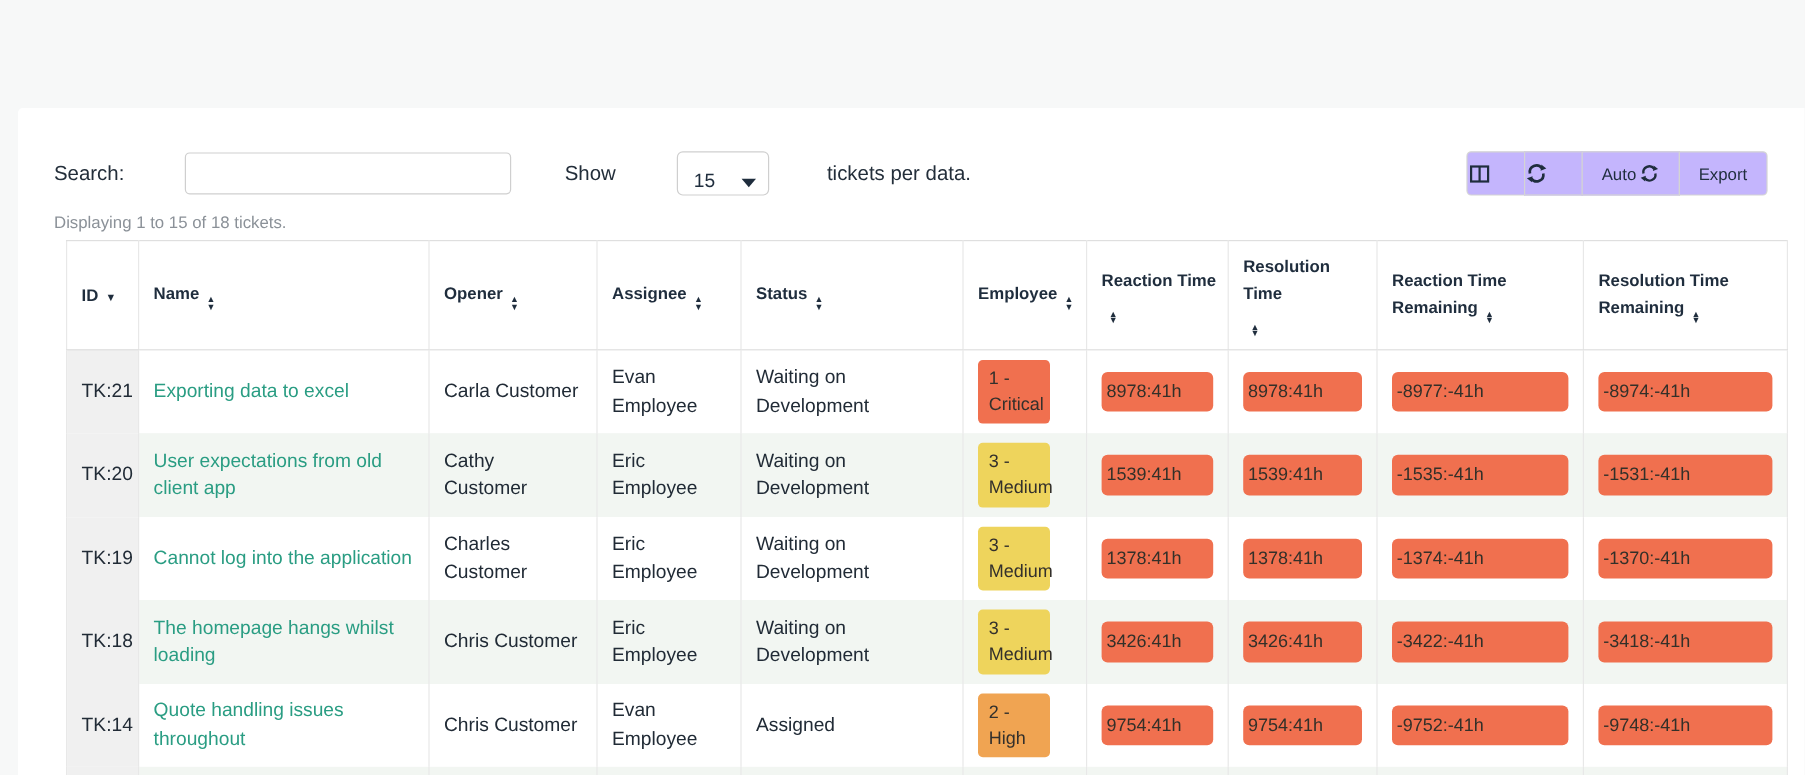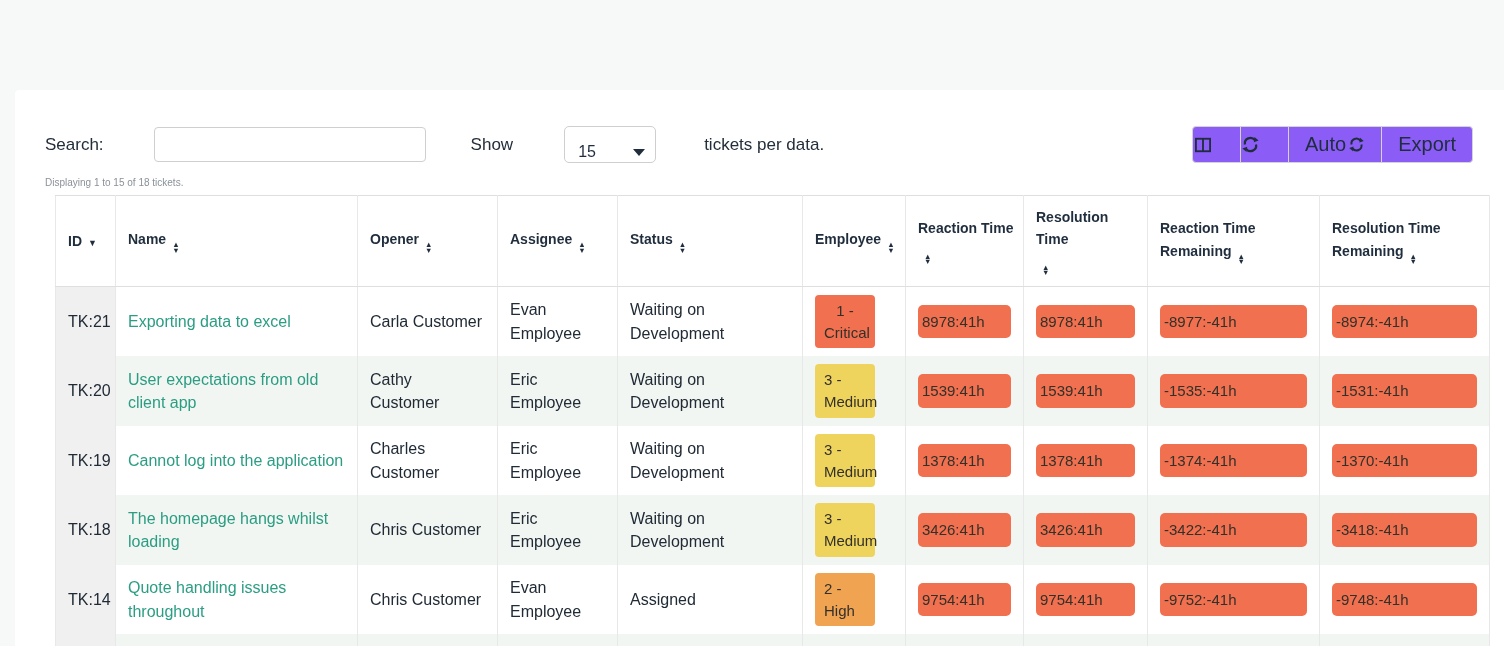--- a/index.html
+++ b/index.html
@@ -8,49 +8,49 @@
   .viewport { position:relative; width:1504px; height:646px; overflow:hidden; background:#f7f8f8; color:var(--body-text,#212b36); }
 
   .page-title { margin:9px 0 0 40px; font-size:31px; font-weight:500; line-height:1.35; color:var(--title-red,#e04051); }
 
   .panel { position:absolute; top:90px; left:15px; right:0; bottom:0; background:#ffffff; padding:36px 31px 0 30px; border-top-left-radius:4px; }
 
   .toolbar { display:flex; align-items:center; font-size:17px; color:#232e3a;gap:40px; }
   .search-label { margin-right:10px; }
   .search-input { width:272px; height:35px; border:1px solid #cfcfcf; border-radius:4px; outline:none; font-size:16px; padding:0 10px; font-family:inherit; color:#232e3a; }
   .show-label { margin-left:5px; margin-right:11px; }
-  .page-size { width:92px; height:37px; border:1px solid #cfcfcf; border-radius:5px; display:flex; align-items:center; justify-content:space-between; padding:15px 10px 0 13px; cursor:pointer; font-size:16px; color:var(--header-text,#1f2d3d); background:#fff; }
+  .page-size { width:77px; height:37px; border:1px solid #cfcfcf; border-radius:5px; display:flex; align-items:center; justify-content:space-between; padding:15px 10px 0 13px; cursor:pointer; font-size:16px; color:var(--header-text,#1f2d3d); background:#fff; }
   .caret { width:0; height:0; border-left:6px solid transparent; border-right:6px solid transparent; border-top:7px solid var(--header-text,#1f2d3d); }
   .per-page { margin-left:8px; }
 
   .btn-group { margin-left:auto; display:flex; }
-  .btn { height:37px; background:#8b5cf6; border:1px solid #d4d4d4; color:var(--header-text,#1f2d3d); font-size:20px; font-family:inherit; display:flex; align-items:center; justify-content:space-between; padding:0 16px; margin-left:-1px; cursor:pointer; }
+  .btn { height:37px; background:#c4b5fd; border:1px solid #d4d4d4; color:var(--header-text,#1f2d3d); font-size:14px; font-family:inherit; display:flex; align-items:center; justify-content:space-between; padding:0 16px; margin-left:-1px; cursor:pointer; }
   .btn:first-child { border-radius:4px 0 0 4px; margin-left:0; }
   .btn:last-child { border-radius:0 4px 4px 0; }
   .btn.icon-btn { width:49px; padding:0; }
   .btn svg { display:block; }
   .auto-gap { width:2px; }
 
-  .summary { margin-top:14px; font-size:10px; color:#8b9198; }
+  .summary { margin-top:14px; font-size:14px; color:#8b9198; }
 
   table { border-collapse:collapse; table-layout:fixed; width:1434px; margin:7px 0 0 10px; }
   th, td { border-left:1px solid #e8e8e8; border-right:1px solid #e8e8e8; }
   thead th { border-top:1px solid #dfdfdf; border-bottom:1px solid #dfdfdf; background:#fff; font-size:14px; font-weight:bold; color:var(--header-text,#1f2d3d); text-align:left; padding:10px 8px 10px 12px; height:70px; vertical-align:middle; line-height:1.6; cursor:pointer; }
   .th-label { white-space:normal; }
   .sort-both { display:inline-flex; flex-direction:column; margin-left:6px; vertical-align:-3px; color:var(--header-text,#1f2d3d); }
   .sort-both span { font-size:7.5px; line-height:5.5px; }
   .sort-desc { font-size:9px; margin-left:6px; color:var(--header-text,#1f2d3d); }
 
   tbody td { padding:8px 12px; font-size:16px; vertical-align:middle; line-height:1.45; color:var(--body-text,#212b36); height:63px; background:#fff; }
   tr.even td { background:#f2f6f2; }
   td.id-cell { background:#f0f0f0 !important; }
   a.name-link { color:var(--link-green,#2a9d83); text-decoration:none; cursor:pointer; }
 
   .priority-badge { display:inline-block; max-width:60px; padding:5px 9px; border-radius:4px; font-size:15px; line-height:1.45; color:#33302c; }
-  .priority-critical { background:var(--priority-critical,#f0704f);text-align:center; }
+  .priority-critical { background:var(--priority-critical,#f0704f); }
   .priority-high     { background:var(--priority-high,#f0a452); }
   .priority-medium   { background:var(--priority-medium,#eed45c); }
   .time-badge { display:block; text-align:left; padding:6px 4px; border-radius:5px; background:var(--salmon,#f0704f); font-size:15px; color:#333029; }
 </style>
 </head>
 <body>
 
 <div class="viewport">
 
   <div class="panel">

